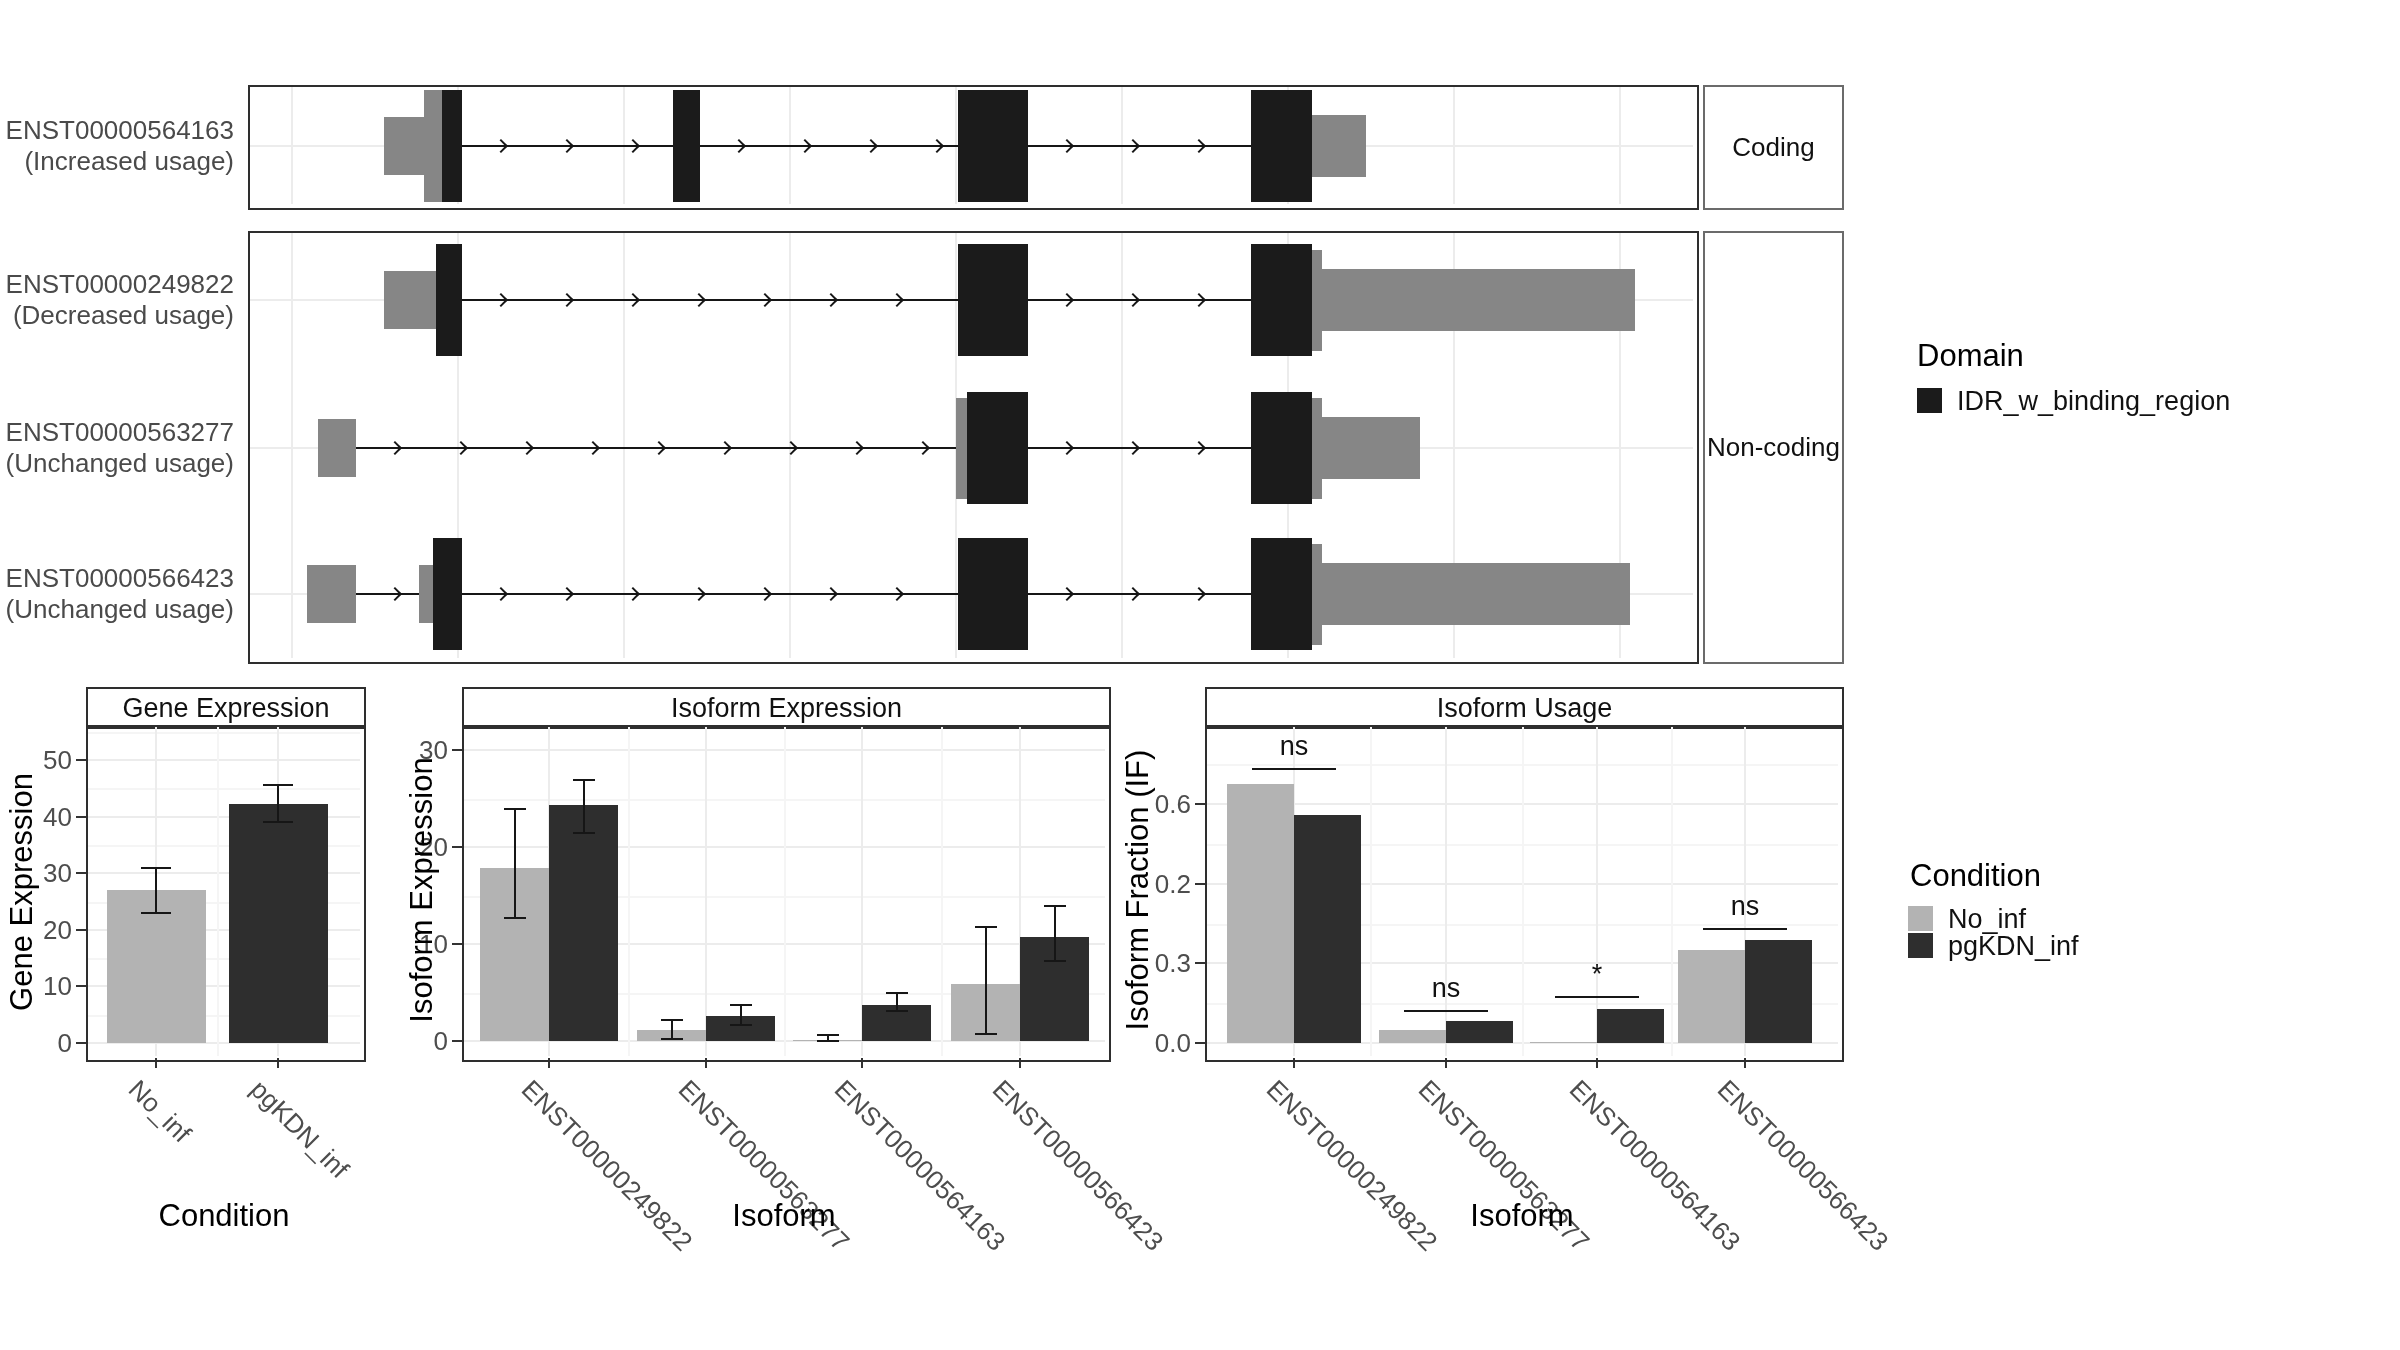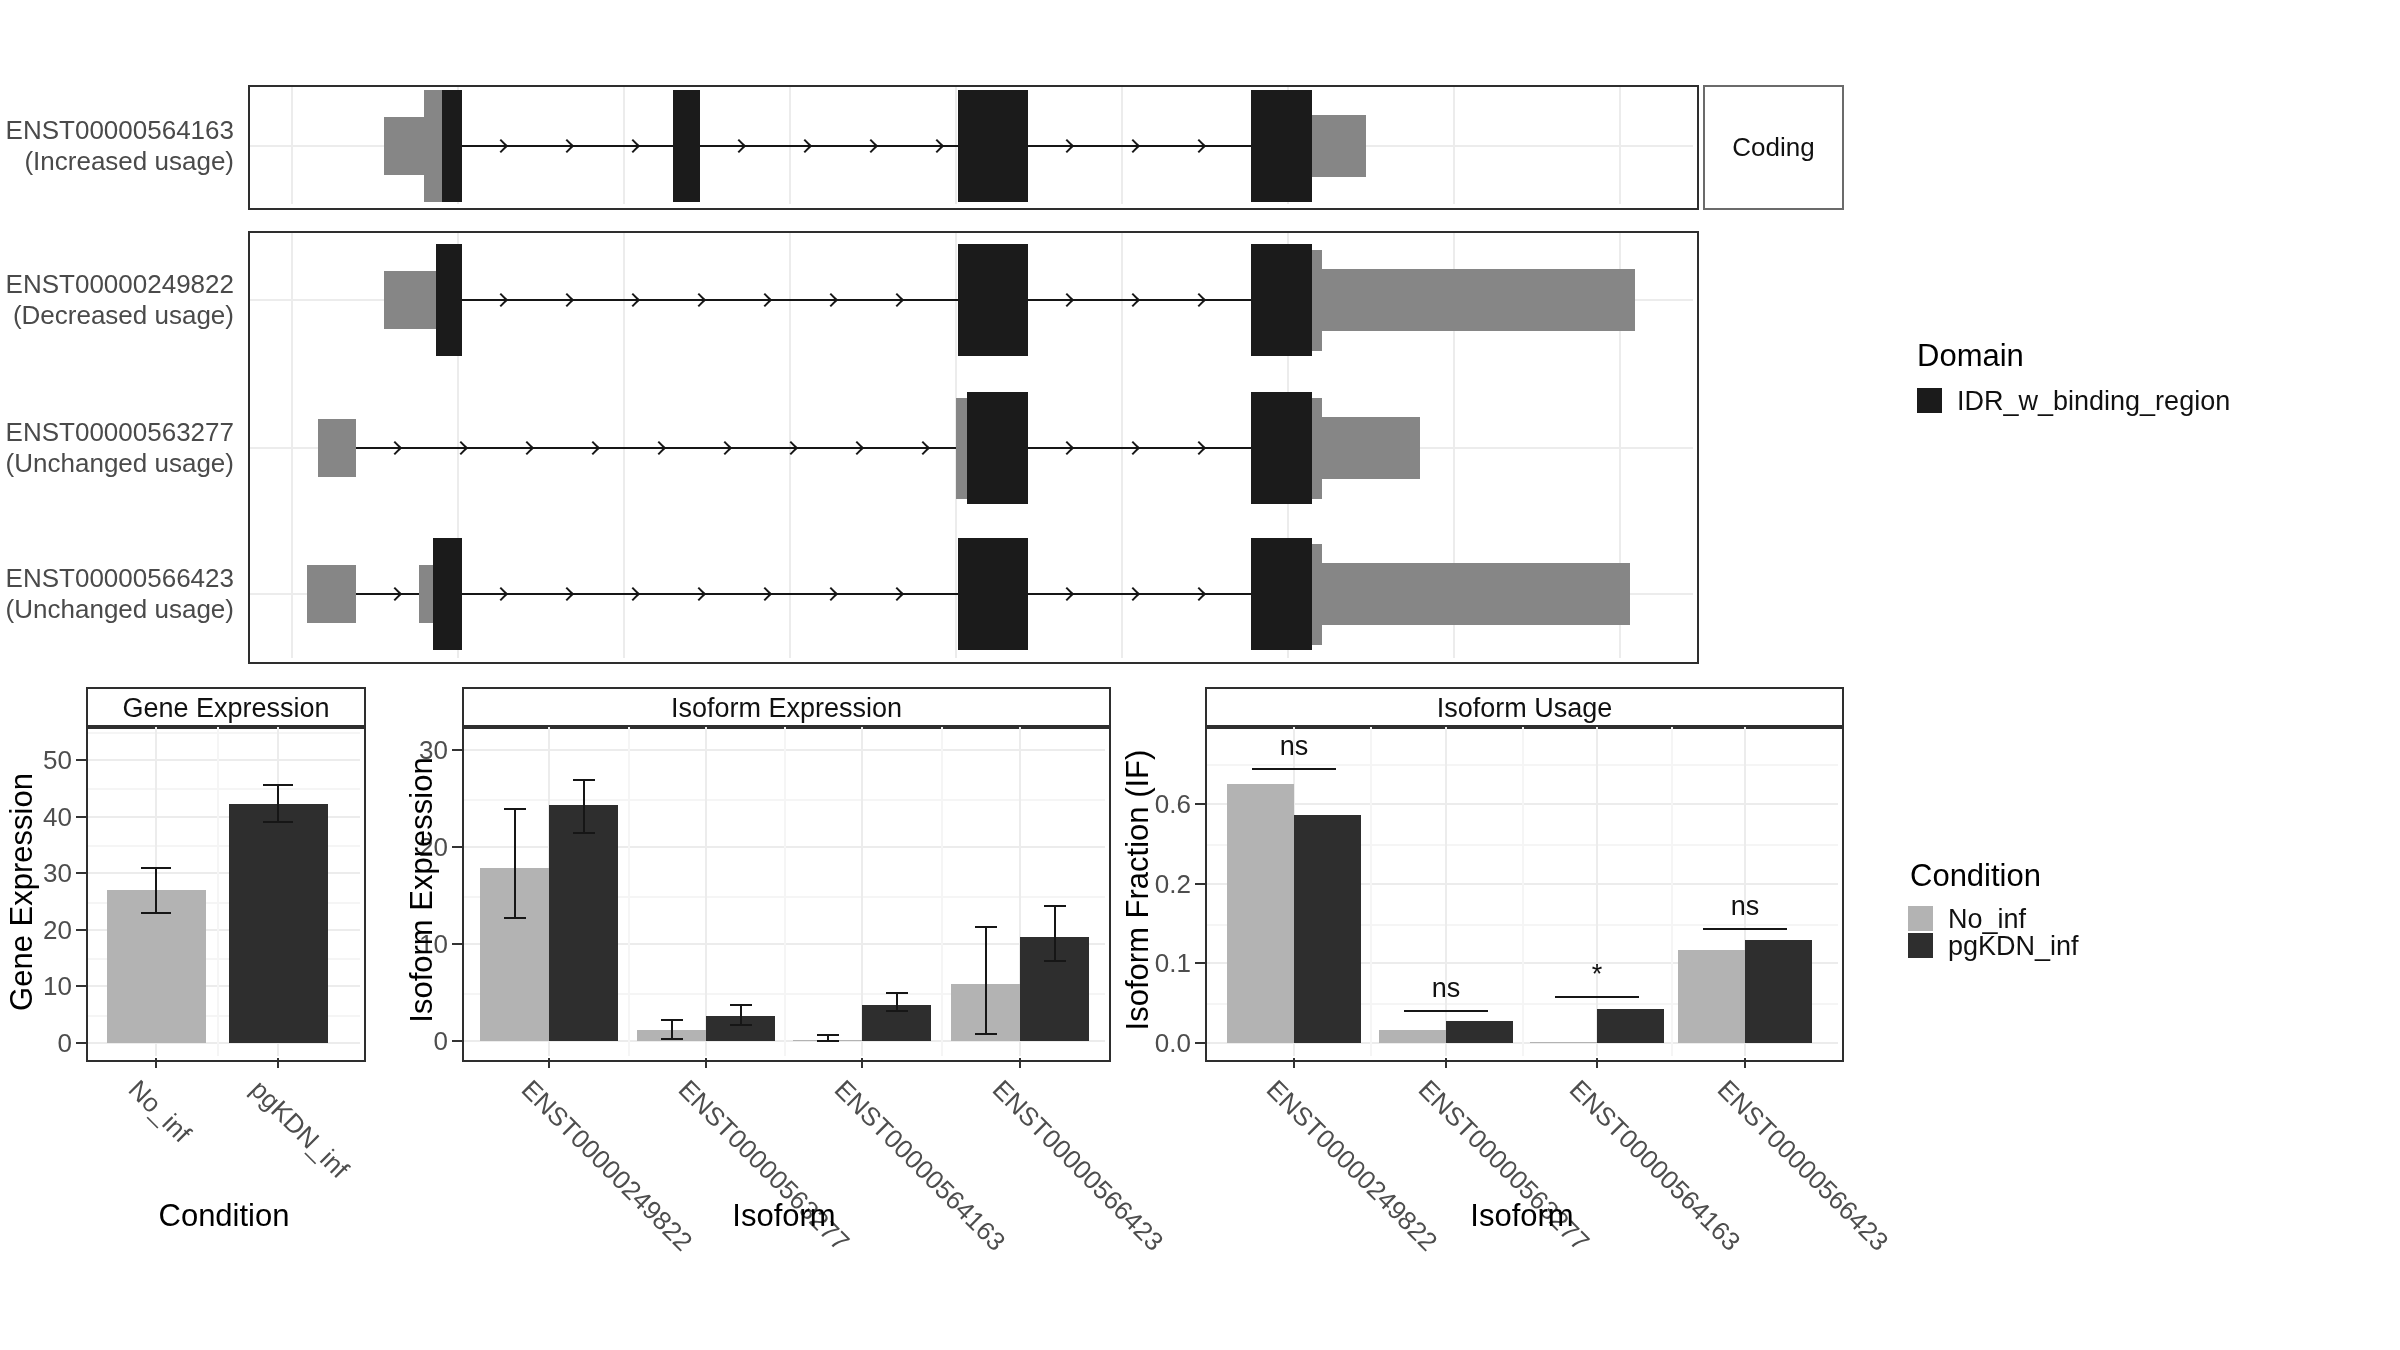--- a/index.html
+++ b/index.html
@@ -150,20 +150,23 @@
       <div class="exon" style="left: 1322px; top: 563px; width: 308px; height: 62px; background: rgb(134, 134, 134);"></div>
       <div class="txlabel" style="left: 2px; top: 563px; width: 232px; height: 62px;">
         <div>ENST00000566423</div>
         <div>(Unchanged usage)</div>
       </div>
     </div>
   <div class="panelbox" style="left:248px;top:85px;width:1447px;height:121px;"></div>
   <div class="panelbox" style="left:248px;top:231px;width:1447px;height:429px;"></div>
   <div class="facetstrip" style="left:1703px;top:85px;width:137px;height:121px;">
     <span>Coding</span>
+  </div>
+  <div class="facetstrip" style="left:1703px;top:231px;width:137px;height:429px;">
+    <span>Non-coding</span>
   </div>
 
   <div class="legend-title" style="left:1917px;top:338px;">Domain</div>
   <div class="legend-swatch" style="left:1917px;top:388px;background:#1b1b1b;"></div>
   <div class="legend-label" style="left:1957px;top:386px;">IDR_w_binding_region</div>
 
   <div class="strip" style="left:86px;top:687px;width:276px;height:38px;">
     <span>Gene Expression</span>
   </div>
   <div class="strip" style="left:462px;top:687px;width:645px;height:38px;">
@@ -302,21 +305,21 @@
       <div class="siglab" style="left: 1249px; top: 731.38px; width: 90px; height: 30px;">ns</div>
       <div class="sigline" style="left: 1404px; top: 1009.97px; width: 84px; height: 2px;"></div>
       <div class="siglab" style="left: 1401px; top: 972.966px; width: 90px; height: 30px;">ns</div>
       <div class="sigline" style="left: 1555px; top: 996.036px; width: 84px; height: 2px;"></div>
       <div class="siglab" style="left: 1552px; top: 959.036px; width: 90px; height: 30px;">*</div>
       <div class="sigline" style="left: 1703px; top: 927.58px; width: 84px; height: 2px;"></div>
       <div class="siglab" style="left: 1700px; top: 890.58px; width: 90px; height: 30px;">ns</div>
       <div class="tick" style="left: 1195px; top: 1042px; width: 10px; height: 2px;"></div>
       <div class="yticklab" style="left: 1107px; top: 1029px; width: 84px; height: 28px;">0.0</div>
       <div class="tick" style="left: 1195px; top: 962.4px; width: 10px; height: 2px;"></div>
-      <div class="yticklab" style="left: 1107px; top: 949.4px; width: 84px; height: 28px;">0.1</div>
+      <div class="yticklab" style="left: 1107px; top: 949.4px; width: 84px; height: 28px;">0.3</div>
       <div class="tick" style="left: 1195px; top: 882.8px; width: 10px; height: 2px;"></div>
       <div class="yticklab" style="left: 1107px; top: 869.8px; width: 84px; height: 28px;">0.2</div>
       <div class="tick" style="left: 1195px; top: 803.2px; width: 10px; height: 2px;"></div>
       <div class="yticklab" style="left: 1107px; top: 790.2px; width: 84px; height: 28px;">0.6</div>
       <div class="tick" style="left: 1293px; top: 1058px; width: 2px; height: 10px;"></div>
       <div class="xticklab" style="left: 1282px; top: 1074px;">ENST00000249822</div>
       <div class="tick" style="left: 1445px; top: 1058px; width: 2px; height: 10px;"></div>
       <div class="xticklab" style="left: 1434px; top: 1074px;">ENST00000563277</div>
       <div class="tick" style="left: 1596px; top: 1058px; width: 2px; height: 10px;"></div>
       <div class="xticklab" style="left: 1585px; top: 1074px;">ENST00000564163</div>

